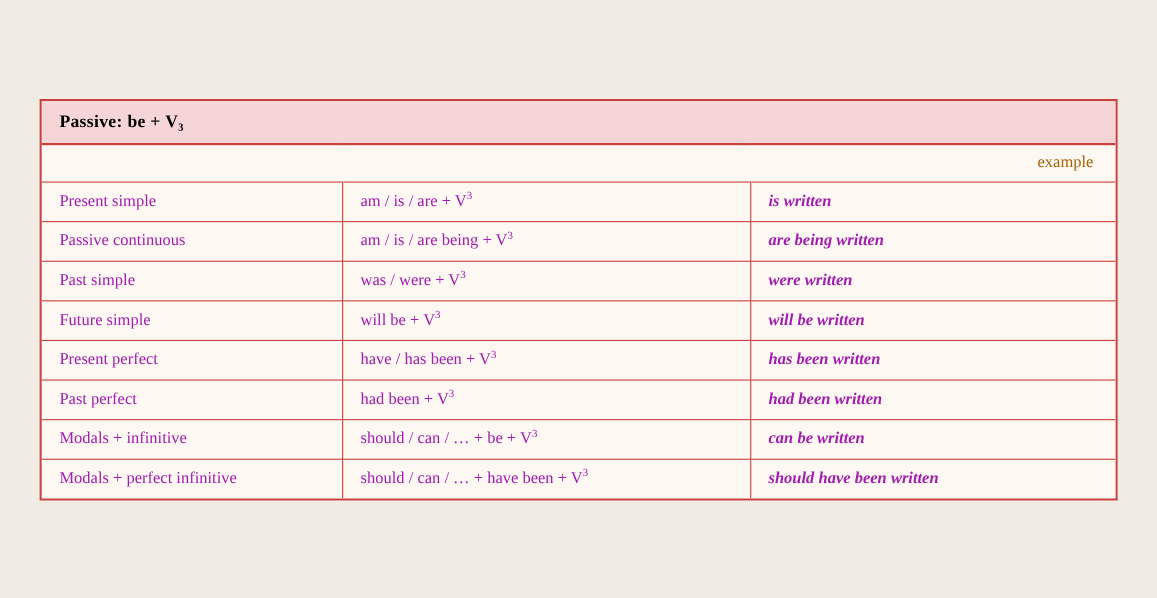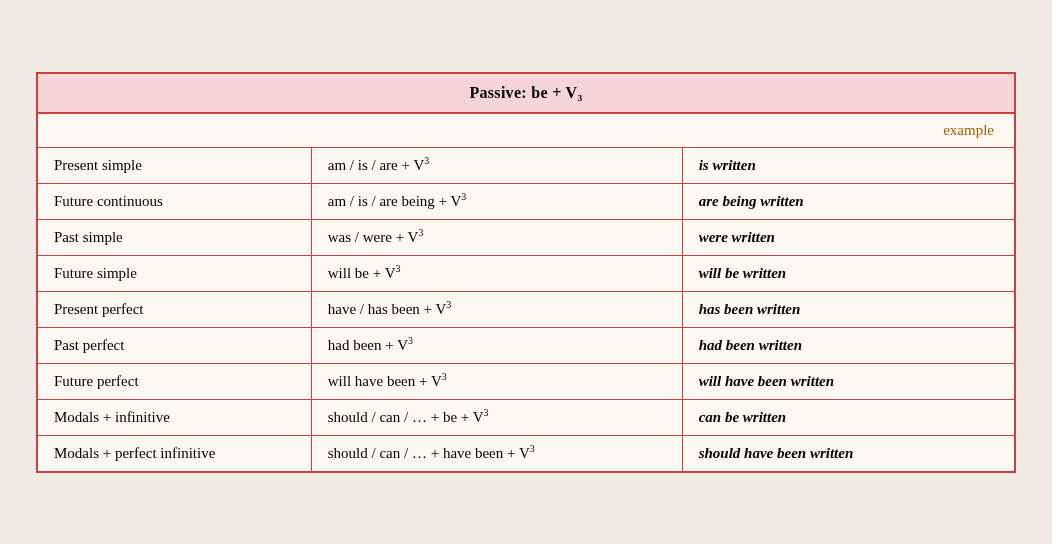--- a/index.html
+++ b/index.html
@@ -26,21 +26,21 @@
       background: #fdf8f2;
     }
 
     table {
       width: 100%;
       border-collapse: collapse;
     }
 
     .title-row td {
       background: #f5d5d5;
-      text-align: center;
+      text-align: left;
       font-weight: bold;
       font-size: 16px;
       padding: 10px 16px;
       border-bottom: 2px solid #c94040;
       letter-spacing: 0.3px;
     }
 
     .header-row td {
       background: #fdf8f2;
       padding: 8px 16px;
@@ -54,21 +54,21 @@
       font-style: normal;
       font-weight: normal;
       padding-right: 20px;
     }
 
     .data-row td {
       padding: 9px 16px;
       border-bottom: 1px solid #c94040;
       border-right: 1px solid #c94040;
       vertical-align: middle;
-      color: #000000;
+      color: #a21caf;
       background: #fdf8f2;
     }
 
     .data-row td:last-child {
       border-right: none;
       font-style: italic;
       padding-right: 20px;
       font-weight: bold;
     }
 
@@ -106,21 +106,21 @@
         <td class="col3">example</td>
       </tr>
     </thead>
     <tbody id="table-body">
     <tr class="data-row">
           <td class="col1">Present simple</td>
           <td class="col2">am / is / are + V<sup>3</sup></td>
           <td class="col3">is written</td>
         </tr>
         <tr class="data-row">
-          <td class="col1">Future continuous</td>
+          <td class="col1">Passive continuous</td>
           <td class="col2">am / is / are being + V<sup>3</sup></td>
           <td class="col3">are being written</td>
         </tr>
         <tr class="data-row">
           <td class="col1">Past simple</td>
           <td class="col2">was / were + V<sup>3</sup></td>
           <td class="col3">were written</td>
         </tr>
         <tr class="data-row">
           <td class="col1">Future simple</td>
@@ -131,25 +131,20 @@
           <td class="col1">Present perfect</td>
           <td class="col2">have / has been + V<sup>3</sup></td>
           <td class="col3">has been written</td>
         </tr>
         <tr class="data-row">
           <td class="col1">Past perfect</td>
           <td class="col2">had been + V<sup>3</sup></td>
           <td class="col3">had been written</td>
         </tr>
         <tr class="data-row">
-          <td class="col1">Future perfect</td>
-          <td class="col2">will have been + V<sup>3</sup></td>
-          <td class="col3">will have been written</td>
-        </tr>
-        <tr class="data-row">
           <td class="col1">Modals + infinitive</td>
           <td class="col2">should / can / … + be + V<sup>3</sup></td>
           <td class="col3">can be written</td>
         </tr>
         <tr class="data-row">
           <td class="col1">Modals + perfect infinitive</td>
           <td class="col2">should / can / … + have been + V<sup>3</sup></td>
           <td class="col3">should have been written</td>
         </tr>
       </tbody>

